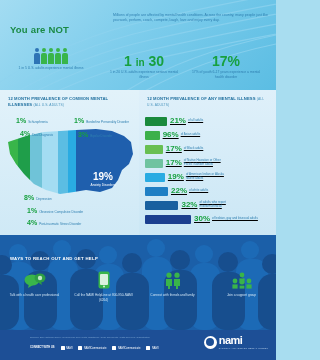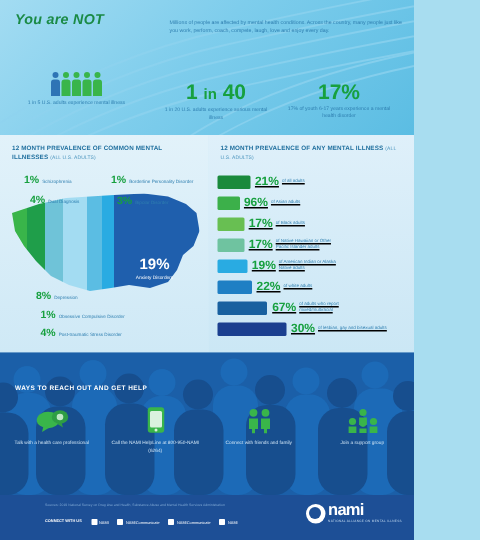--- a/index.html
+++ b/index.html
@@ -10,21 +10,21 @@
   }
   .page { position:relative; width:276px; height:360px; }
 
   
   .hero {
     position:relative; height:90px; width:100%;
     background:linear-gradient(135deg,#a3dcf2 0%,#7ecdec 45%,#5bbde3 100%);
     overflow:hidden;
   }
   .hero svg.waves { position:absolute; inset:0; width:100%; height:100%; }
-  .hero-inner { position:relative; padding:8px 0 0 10px;font-style:italic; }
+  .hero-inner { position:relative; padding:24px 0 0 10px; }
   .you-are-not {
     font-size:9.5px; font-weight:bold; color:#1a8a45; letter-spacing:.2px;
   }
   .alone {
     font-size:29px; font-weight:bold; color:#17a03f; line-height:.95;
     letter-spacing:-.5px; margin-top:-1px;
   }
   .hero-para {
     position:absolute; left:113px; top:13px; width:156px;
     font-size:3.5px; line-height:1.55; color:#2f7fb0;
@@ -150,21 +150,21 @@
               <div class="body"></div>
             </div>
         </div>
         <div class="cap">1 in 5 U.S. adults experience mental illness</div>
       </div>
 
       <div class="stat" id="stat-1in20">
         <div class="big">
           <span>1</span>
           <span class="sm">in</span>
-          <span>40</span>
+          <span>30</span>
         </div>
         <div class="cap">1 in 20 U.S. adults experience serious mental illness</div>
       </div>
 
       <div class="stat" id="stat-17">
         <div class="big">17%</div>
         <div class="cap">17% of youth 6-17 years experience a mental health disorder</div>
       </div>
 
     </div>
@@ -268,21 +268,21 @@
           <div class="bar-pct">19%</div>
           <div class="bar-lab">of American Indian or Alaska Native adults</div>
         </div>
         <div class="bar-row">
           <div class="bar" style="width: 23px; background: rgb(31, 127, 196);"></div>
           <div class="bar-pct">22%</div>
           <div class="bar-lab">of white adults</div>
         </div>
         <div class="bar-row">
           <div class="bar" style="width: 33.4545px; background: rgb(24, 96, 159);"></div>
-          <div class="bar-pct">67%</div>
+          <div class="bar-pct">32%</div>
           <div class="bar-lab">of adults who report mixed/multiracial</div>
         </div>
         <div class="bar-row">
           <div class="bar" style="width: 46px; background: rgb(27, 63, 143);"></div>
           <div class="bar-pct">30%</div>
           <div class="bar-lab">of lesbian, gay and bisexual adults</div>
         </div>
       </div>
 
   </div>

